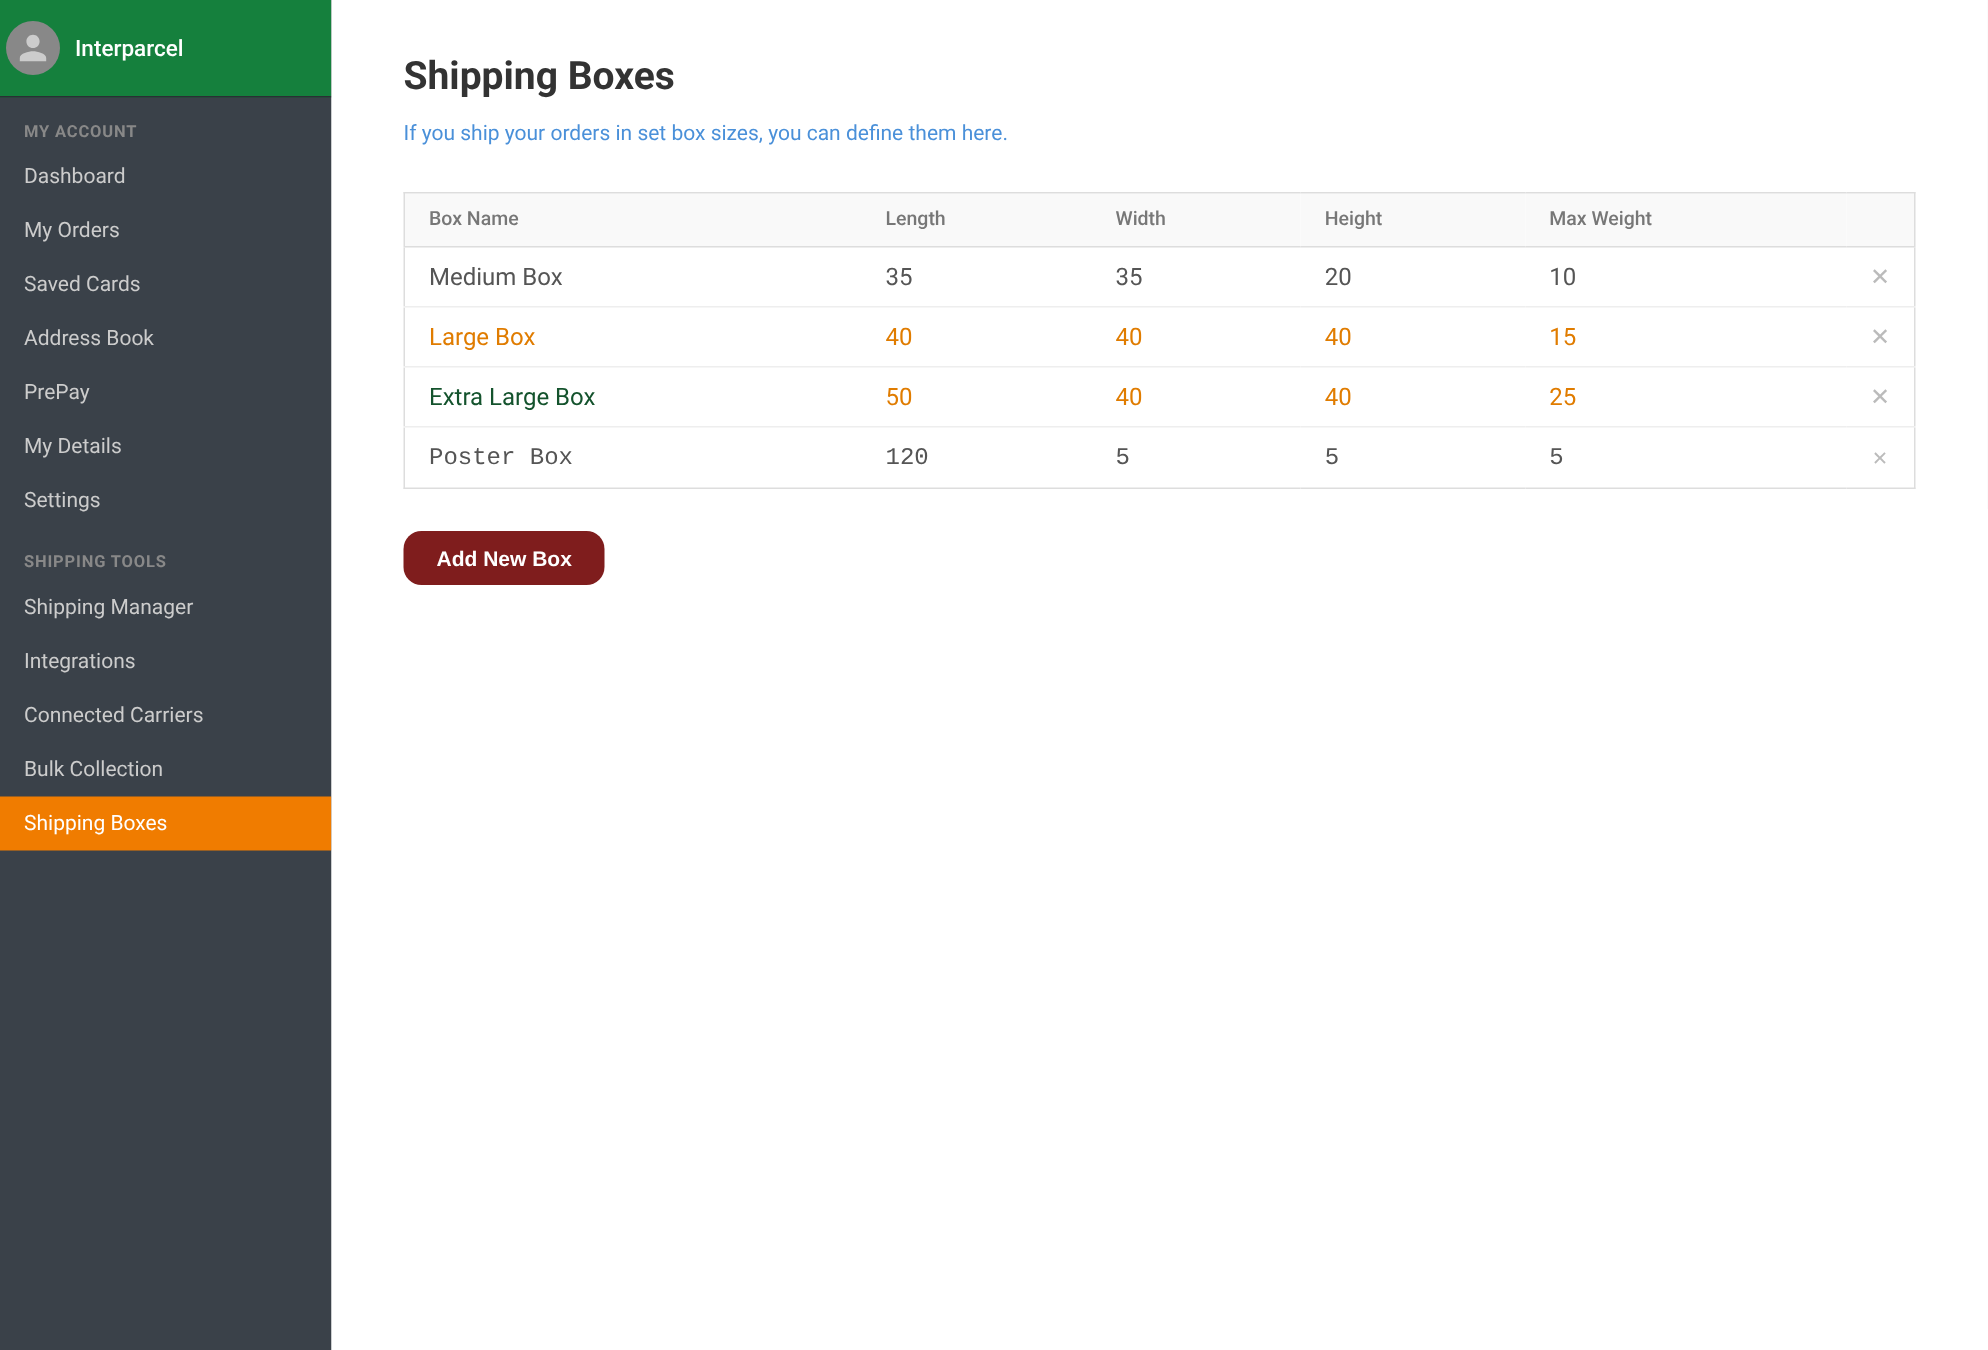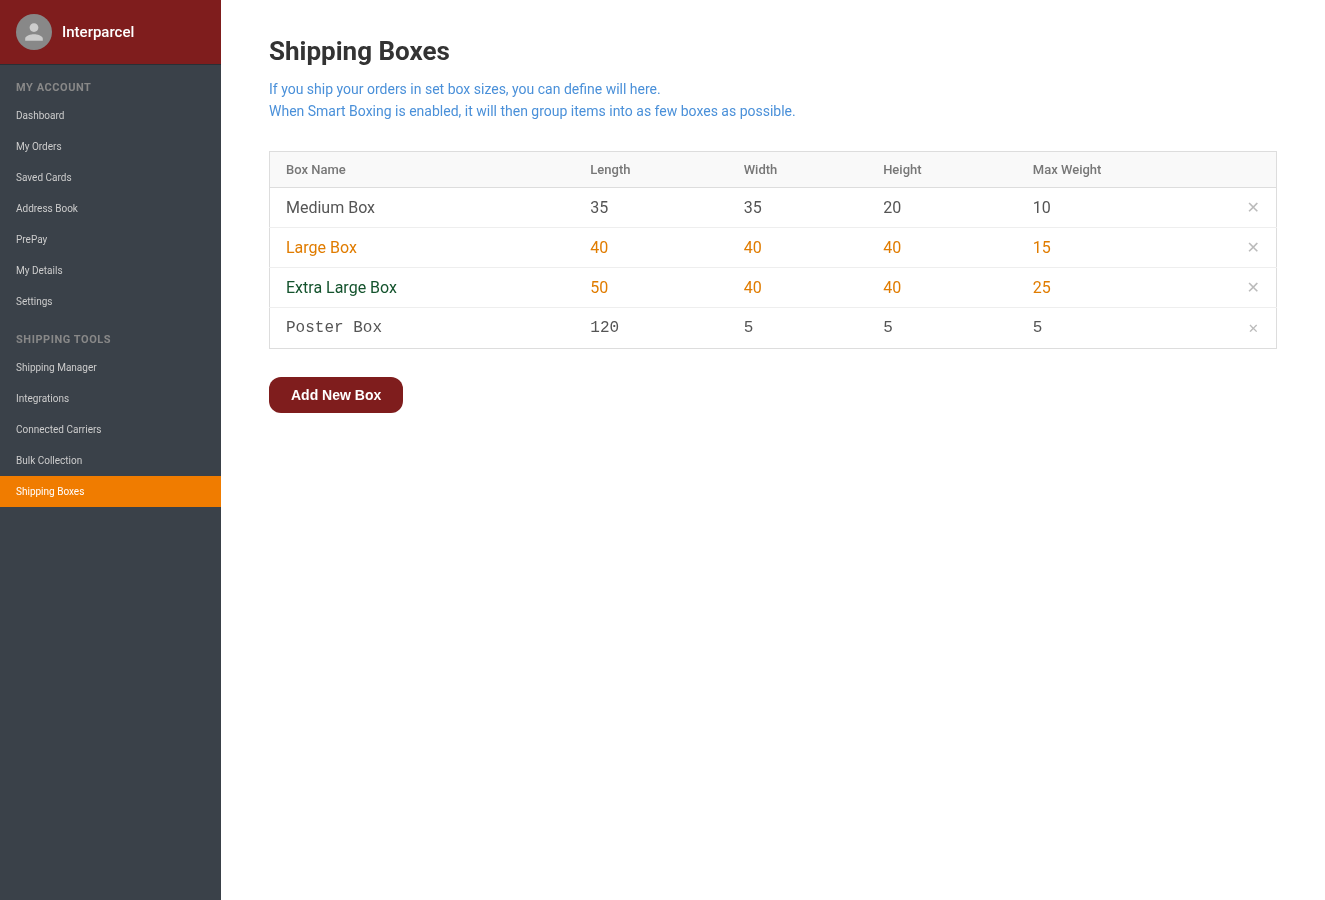--- a/index.html
+++ b/index.html
@@ -12,22 +12,22 @@
       background: #3a4149;
       color: #ccc;
       display: flex;
       flex-direction: column;
       height: 100vh;
       overflow-y: auto;
     }
     #sidebar-header {
       display: flex;
       align-items: center;
-      padding: 14px 16px;
-      background: #7f1d1d;
+      padding: 14px 4px;
+      background: #15803d;
       border-bottom: 1px solid #2a2f35;
     }
     #sidebar-header .avatar {
       width: 36px;
       height: 36px;
       border-radius: 50%;
       background: #888;
       display: flex;
       align-items: center;
       justify-content: center;
@@ -42,21 +42,21 @@
       font-weight: 700;
       color: #888;
       padding: 16px 16px 6px 16px;
       letter-spacing: 0.05em;
       text-transform: uppercase;
     }
     .sidebar-item {
       padding: 10px 16px;
       color: #ccc;
       cursor: pointer;
-      font-size: 10px;
+      font-size: 14px;
       transition: background 0.15s;
     }
     .sidebar-item.active { background: #f07c00; color: #fff; }
 
     
     #main {
       flex: 1;
       background: #fff;
       padding: 36px 48px;
       overflow-y: auto;
@@ -147,22 +147,21 @@
     <div class="sidebar-item">Integrations</div>
     <div class="sidebar-item">Connected Carriers</div>
     <div class="sidebar-item">Bulk Collection</div>
     <div class="sidebar-item active">Shipping Boxes</div>
   </div>
 </div>
 
 <div id="main">
   <h1 id="page-title">Shipping Boxes</h1>
   <div id="page-description">
-    <div>If you ship your orders in set box sizes, you can define will here.</div>
-    <div>When Smart Boxing is enabled, it will then group items into as few boxes as possible.</div>
+    <div>If you ship your orders in set box sizes, you can define them here.</div>
   </div>
 
   <table class="box-table">
     <thead>
       <tr>
         <th>Box Name</th>
         <th>Length</th>
         <th>Width</th>
         <th>Height</th>
         <th>Max Weight</th>

